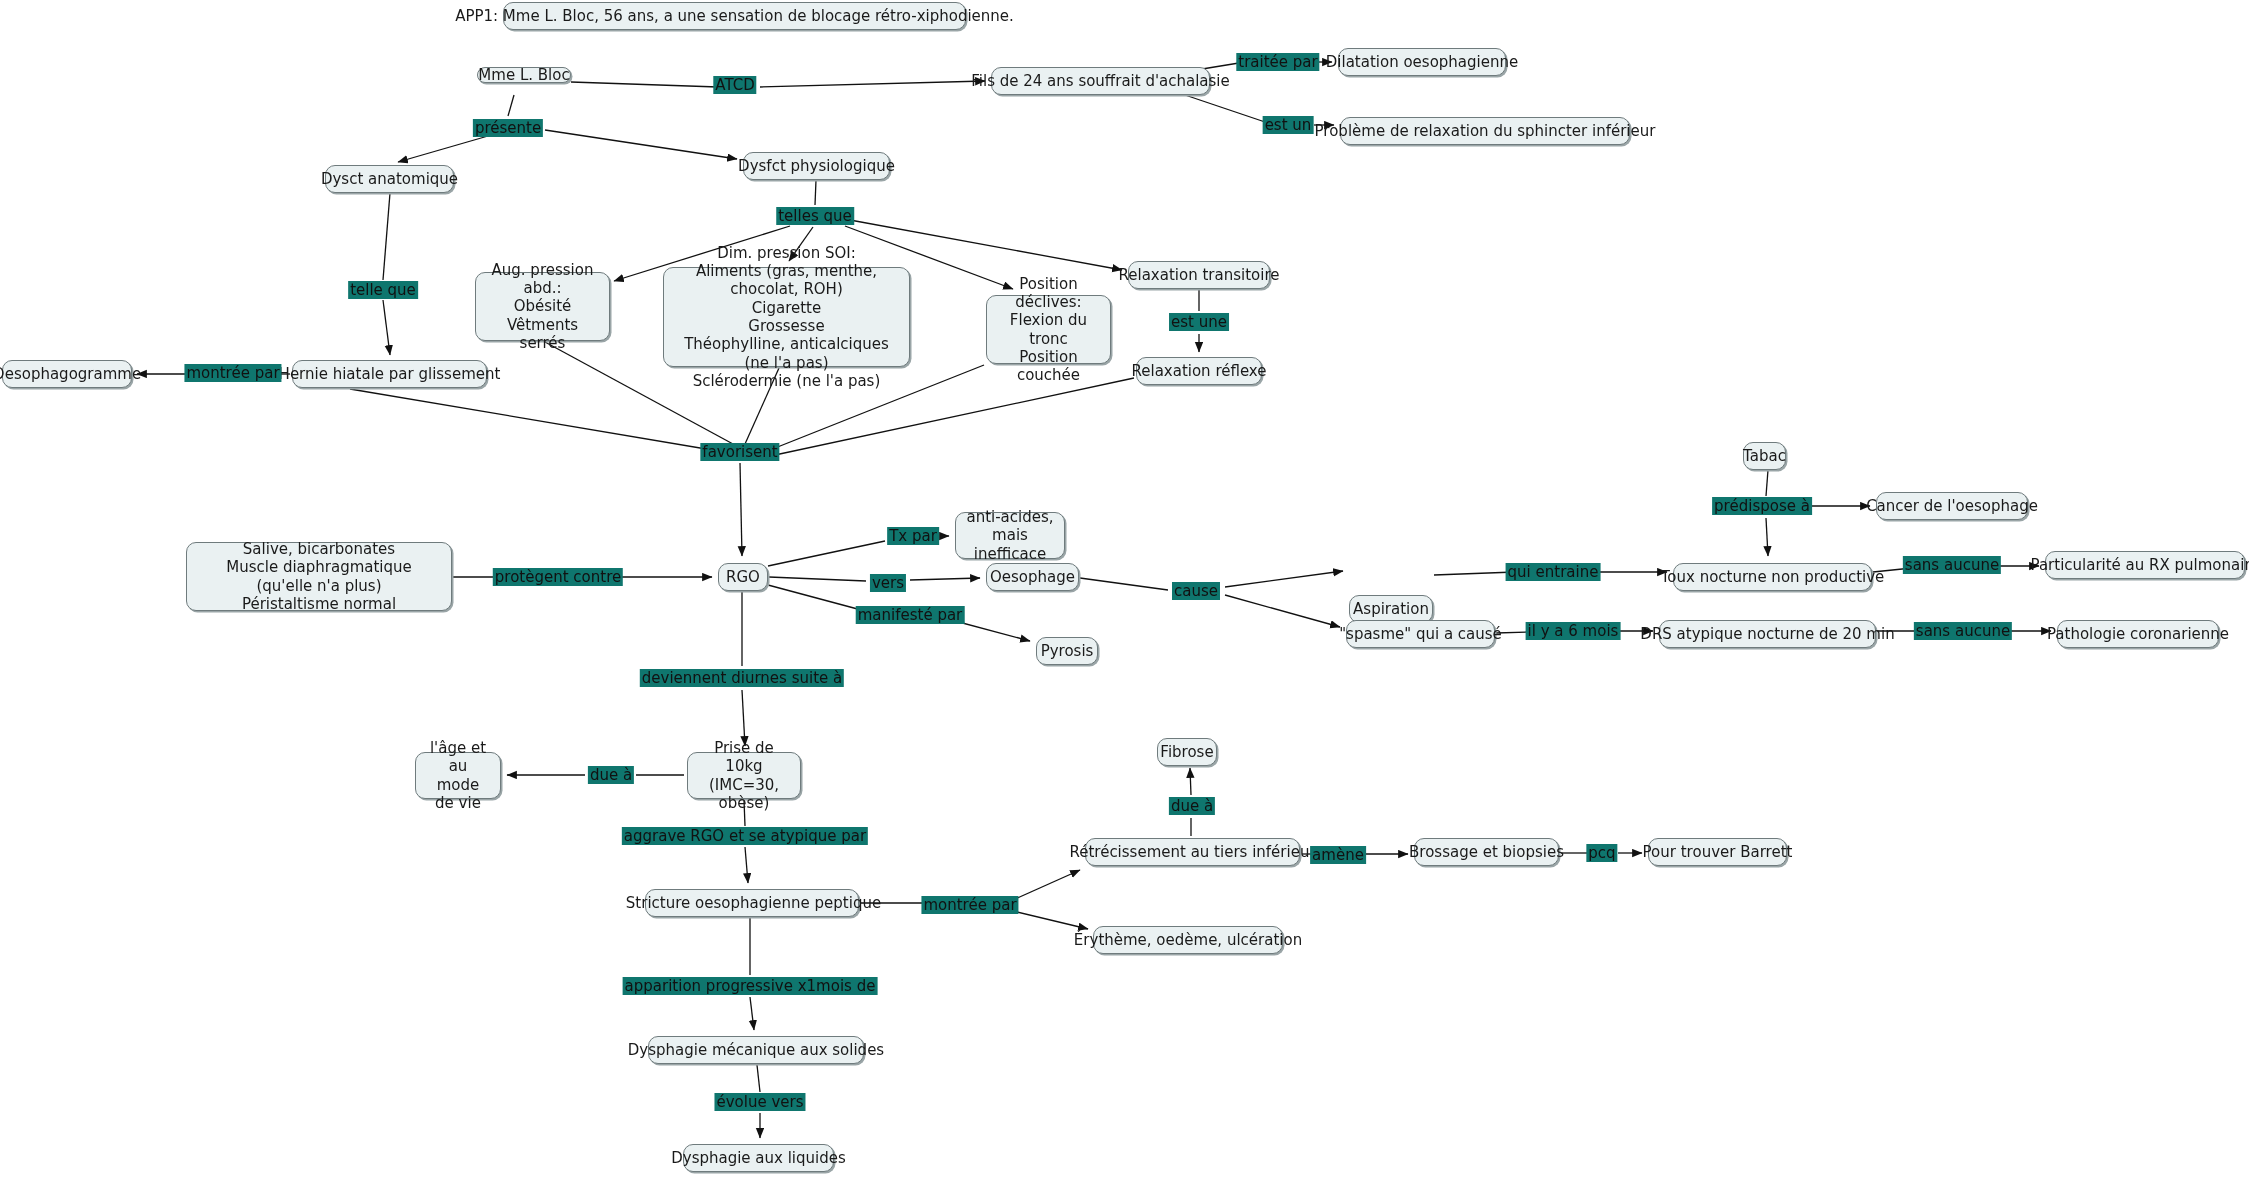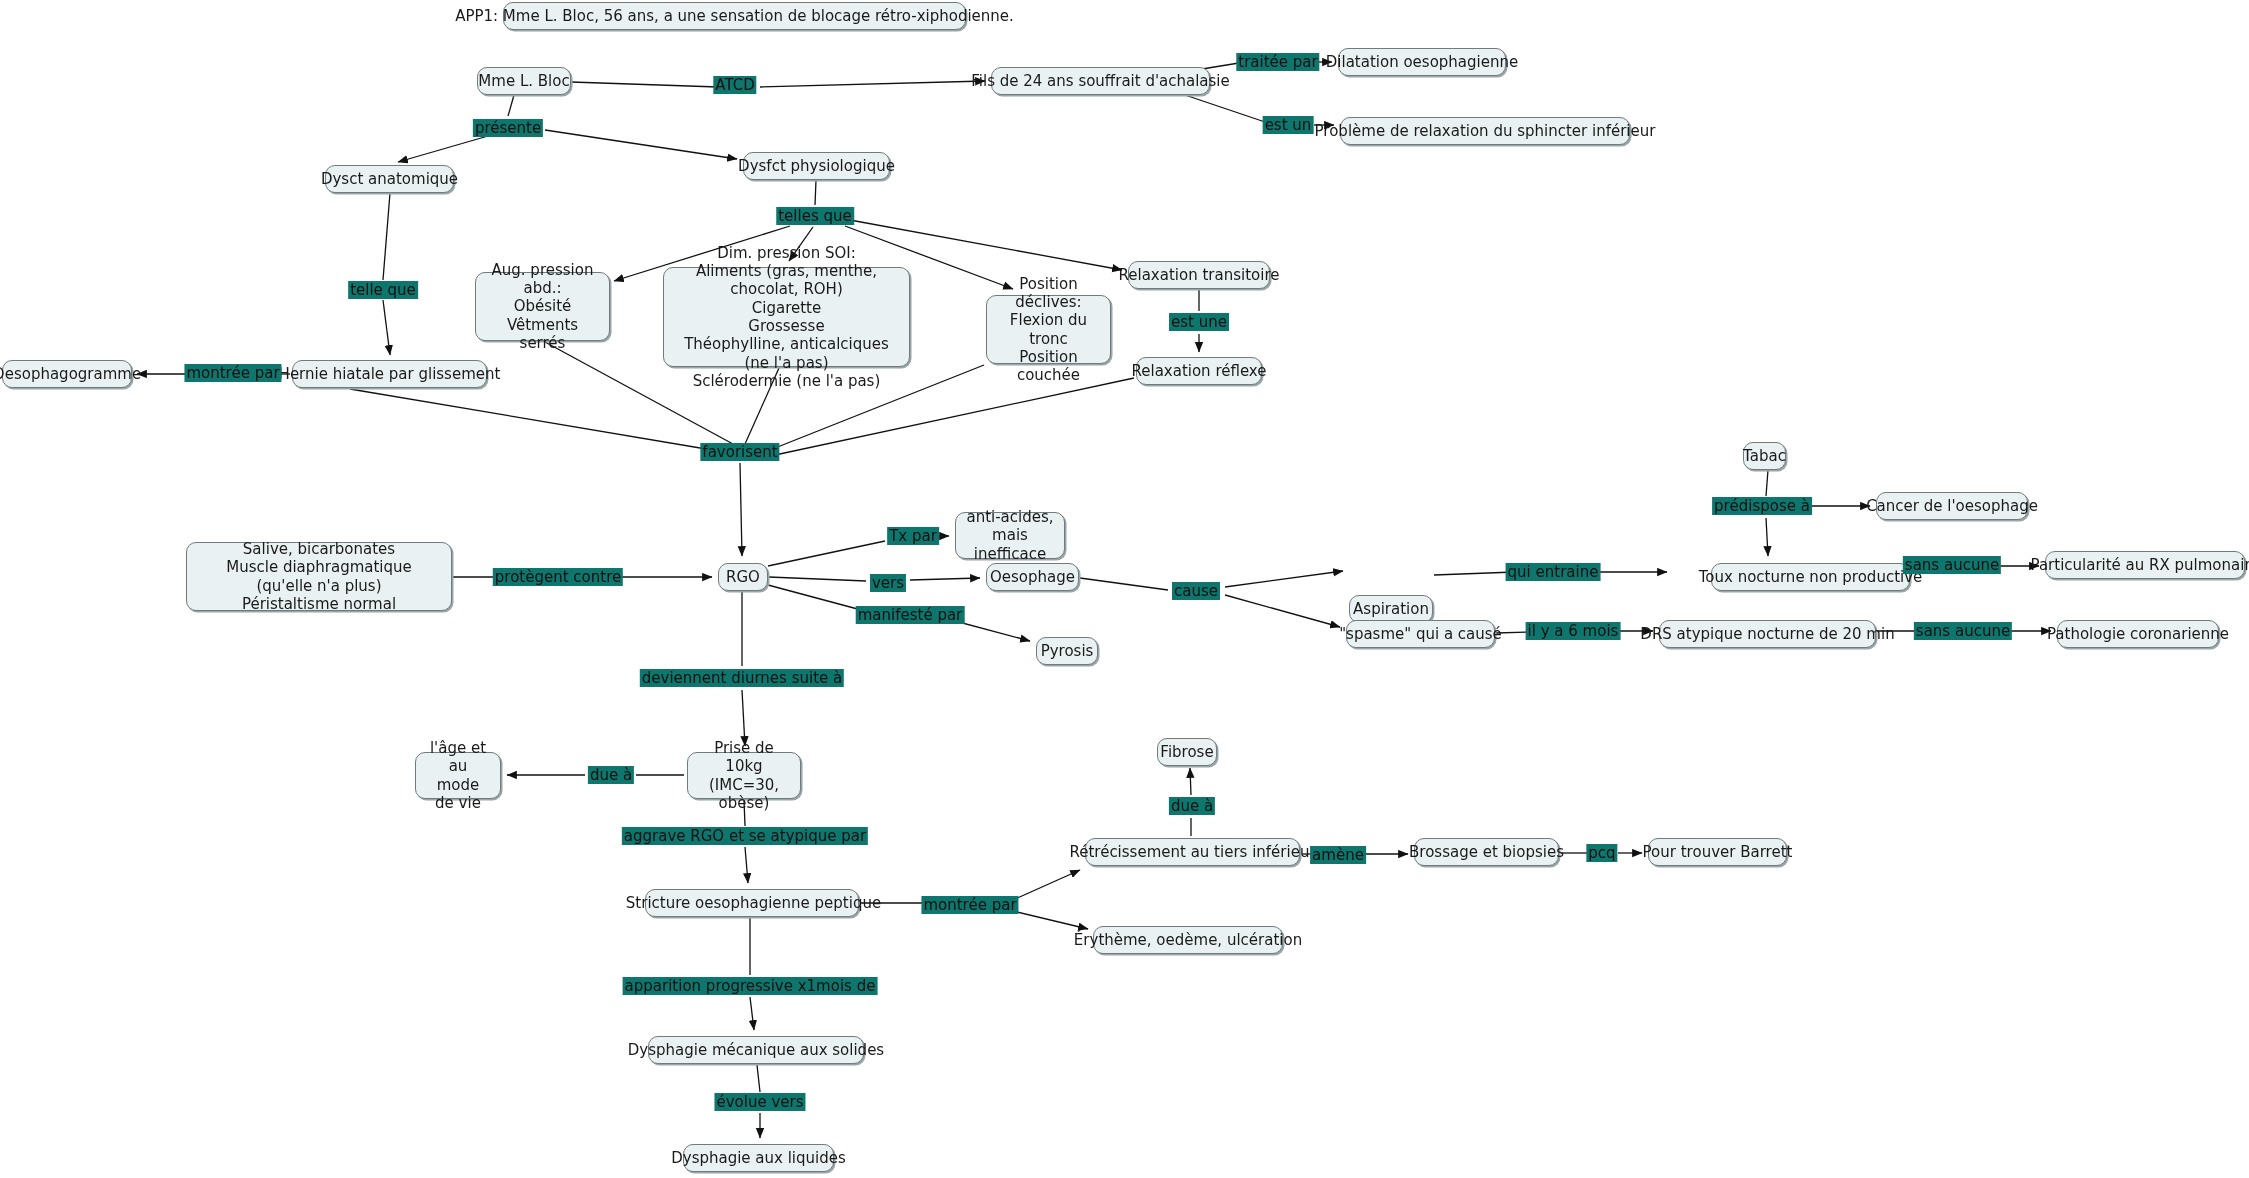--- a/index.html
+++ b/index.html
@@ -128,21 +128,21 @@
         <path d="M 1561 853 L 1588 853" fill="none" stroke="#111111" stroke-width="1.3"></path>
         <path d="M 1618 853 L 1642 853" fill="none" stroke="#111111" stroke-width="1.3" marker-end="url(#arrowhead)"></path>
         <path d="M 750 918 L 750 975" fill="none" stroke="#111111" stroke-width="1.3"></path>
         <path d="M 750 997 L 754 1030" fill="none" stroke="#111111" stroke-width="1.3" marker-end="url(#arrowhead)"></path>
         <path d="M 757 1065 L 760 1092" fill="none" stroke="#111111" stroke-width="1.3"></path>
         <path d="M 760 1113 L 760 1138" fill="none" stroke="#111111" stroke-width="1.3" marker-end="url(#arrowhead)"></path>
       </g>
   </svg>
   <div id="nodes-group">
       <div class="node" style="left: 503px; top: 2px; width: 463px; height: 28px;">APP1: Mme L. Bloc, 56 ans, a une sensation de blocage rétro-xiphodienne.</div>
-      <div class="node" style="left: 477px; top: 67px; width: 94px; height: 28px;">Mme L. Bloc</div>
+      <div class="node" style="left: 477px; top: 67px; width: 94px; height: 16px;">Mme L. Bloc</div>
       <div class="node" style="left: 991px; top: 67px; width: 219px; height: 28px;">Fils de 24 ans souffrait d'achalasie</div>
       <div class="node" style="left: 1338px; top: 48px; width: 168px; height: 28px;">Dilatation oesophagienne</div>
       <div class="node" style="left: 1340px; top: 117px; width: 290px; height: 28px;">Problème de relaxation du sphincter inférieur</div>
       <div class="node" style="left: 325px; top: 165px; width: 129px; height: 28px;">Dysct anatomique</div>
       <div class="node" style="left: 743px; top: 152px; width: 147px; height: 28px;">Dysfct physiologique</div>
       <div class="node multiline" style="left: 475px; top: 272px; width: 135px; height: 69px;">Aug. pression abd.:
 Obésité
 Vêtments serrés</div>
       <div class="node multiline" style="left: 663px; top: 267px; width: 247px; height: 100px;">Dim. pression SOI:
 Aliments (gras, menthe, chocolat, ROH)
@@ -160,21 +160,21 @@
       <div class="node multiline" style="left: 186px; top: 542px; width: 266px; height: 69px;">Salive, bicarbonates
 Muscle diaphragmatique (qu'elle n'a plus)
 Péristaltisme normal</div>
       <div class="node" style="left: 718px; top: 563px; width: 50px; height: 28px;">RGO</div>
       <div class="node multiline" style="left: 955px; top: 512px; width: 110px; height: 47px;">anti-acides, mais
 inefficace</div>
       <div class="node" style="left: 986px; top: 563px; width: 93px; height: 28px;">Oesophage</div>
       <div class="node" style="left: 1036px; top: 637px; width: 62px; height: 28px;">Pyrosis</div>
       <div class="node" style="left: 1349px; top: 563px; width: 84px; height: 28px; margin-top: 32px;">Aspiration</div>
       <div class="node" style="left: 1346px; top: 620px; width: 149px; height: 28px;">"spasme" qui a causé</div>
-      <div class="node" style="left: 1673px; top: 563px; width: 199px; height: 28px; margin-left: 38px;">Toux nocturne non productive</div>
+      <div class="node" style="left: 1673px; top: 563px; width: 199px; height: 28px;">Toux nocturne non productive</div>
       <div class="node" style="left: 1659px; top: 620px; width: 217px; height: 28px;">DRS atypique nocturne de 20 min</div>
       <div class="node" style="left: 2045px; top: 551px; width: 200px; height: 28px;">Particularité au RX pulmonaire</div>
       <div class="node" style="left: 2057px; top: 620px; width: 162px; height: 28px;">Pathologie coronarienne</div>
       <div class="node" style="left: 1743px; top: 442px; width: 43px; height: 28px;">Tabac</div>
       <div class="node" style="left: 1876px; top: 492px; width: 152px; height: 28px;">Cancer de l'oesophage</div>
       <div class="node multiline" style="left: 415px; top: 752px; width: 86px; height: 47px;">l'âge et au
 mode de vie</div>
       <div class="node multiline" style="left: 687px; top: 752px; width: 114px; height: 47px;">Prise de 10kg
 (IMC=30, obèse)</div>
       <div class="node" style="left: 645px; top: 889px; width: 214px; height: 28px; padding-left: 12px;">Stricture oesophagienne peptique</div>

